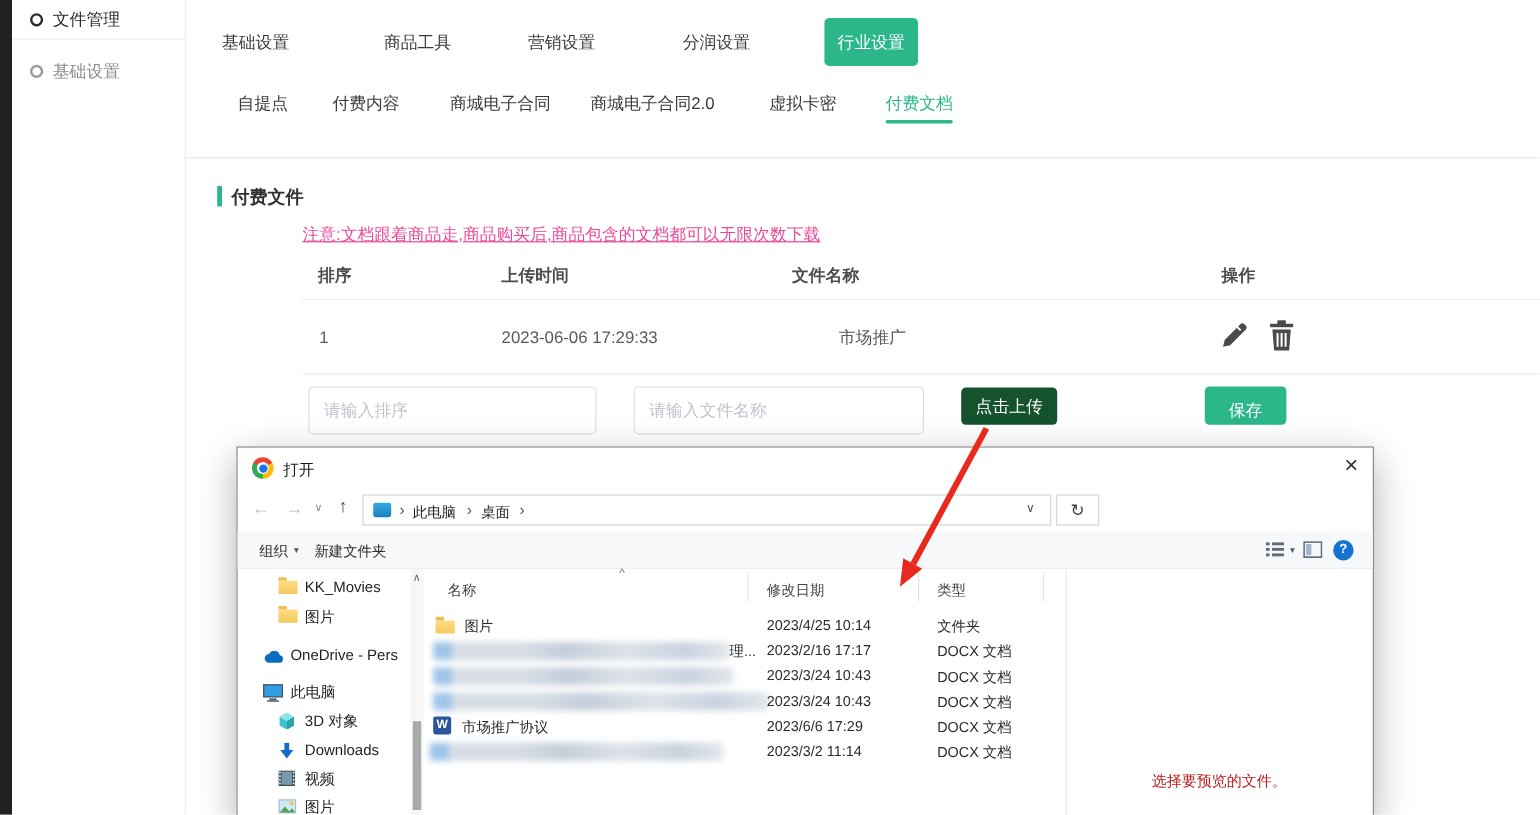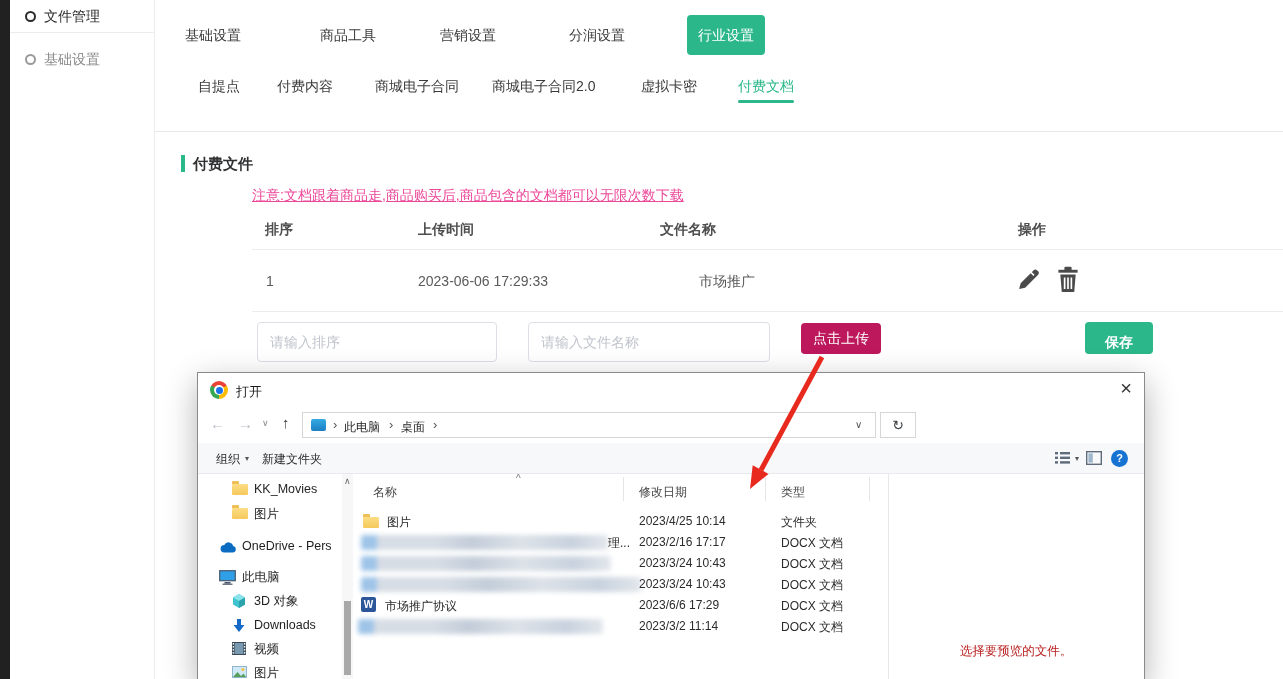--- a/index.html
+++ b/index.html
@@ -35,21 +35,21 @@
   .td{font-size:14px;color:#5a5a5a;}
   .tline{background:#ececec;height:1px;}
   .op-ic{cursor:pointer;}
 
   
   .inp{box-sizing:border-box;border:1px solid #dcdfe6;border-radius:4px;padding:0 12px;font-size:14px;color:#333;outline:none;
        font-family:"Liberation Sans","DejaVu Sans",sans-serif;}
   .inp::placeholder{color:#c0c4cc;}
   .btn{border:none;border-radius:4px;color:#fff;font-size:14px;cursor:pointer;text-align:center;
        font-family:"Liberation Sans","DejaVu Sans",sans-serif;}
-  .btn-upload{background:#be185d;line-height:31px;}
+  .btn-upload{background:#14532d;line-height:31px;}
   .btn-save{background:#2bb78a;line-height:40px;}
 
   
   .dialog{left:197px;top:372px;width:946px;height:307px;background:#fff;border:1px solid #8a8a8a;
           box-sizing:content-box;box-shadow:0 10px 30px rgba(0,0,0,.30);z-index:10;}
   .dlg-title{font-size:13px;color:#1a1a1a;}
   .dlg-close{width:32px;height:28px;text-align:center;line-height:26px;font-size:20px;color:#333;cursor:pointer;}
   .chrome-ic{width:18px;height:18px;border-radius:50%;
      background:conic-gradient(from 300deg,#ea4335 0 120deg,#fbbc05 120deg 240deg,#34a853 240deg 360deg);}
   .chrome-ic::before{content:"";position:absolute;left:4px;top:4px;width:10px;height:10px;border-radius:50%;background:#fff;}
@@ -141,21 +141,21 @@
     <rect x="7" y="0.5" width="6" height="3" rx="1" fill="#4a4a4a"></rect>
     <rect x="2" y="3" width="16" height="2.4" fill="#4a4a4a"></rect>
     <path d="M3.6 7h12.8l-1.2 14.5H4.8z" fill="#4a4a4a"></path>
     <path d="M7.2 9.5v9.5M10 9.5v9.5M12.8 9.5v9.5" stroke="#fff" stroke-width="1.4"></path>
   </svg>
   <div class="abs tline" style="left:252px;top:311px;width:1031px;"></div>
 
   <input class="abs inp" style="left: 257px; top: 322px; width: 240px; height: 40px;" placeholder="请输入排序">
   <input class="abs inp" style="left: 528px; top: 322px; width: 242px; height: 40px;" placeholder="请输入文件名称">
   <div class="abs btn btn-upload" style="left:801px;top:323px;width:80px;height:31px;">点击上传</div>
-  <div class="abs btn btn-save" style="left:1085px;top:322px;width:68px;height:32px;font-weight:bold;">保存</div>
+  <div class="abs btn btn-save" style="left:1004px;top:322px;width:68px;height:32px;">保存</div>
 
   <div class="abs dialog">
 
     <div class="abs chrome-ic" style="left:12px;top:8px;"></div>
     <div class="abs dlg-title nowrap" style="left:38px;top:10px;">打开</div>
     <div class="abs dlg-close" style="left:912px;top:2px;">×</div>
 
     <div class="abs navglyph" style="left:12px;top:42px;color:#b6bcc4;">←</div>
     <div class="abs navglyph" style="left:40px;top:42px;color:#b6bcc4;">→</div>
     <div class="abs navglyph" style="left:64px;top:45px;font-size:9px;color:#888;">∨</div>

